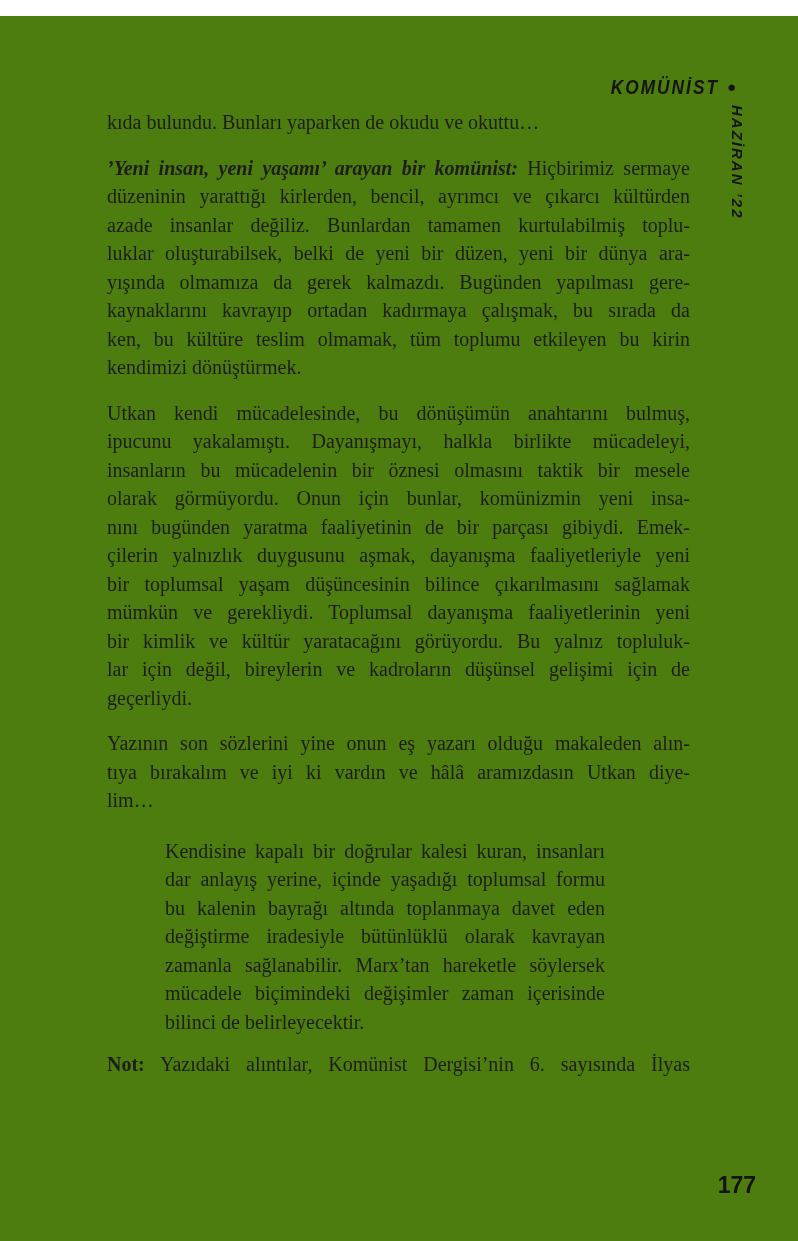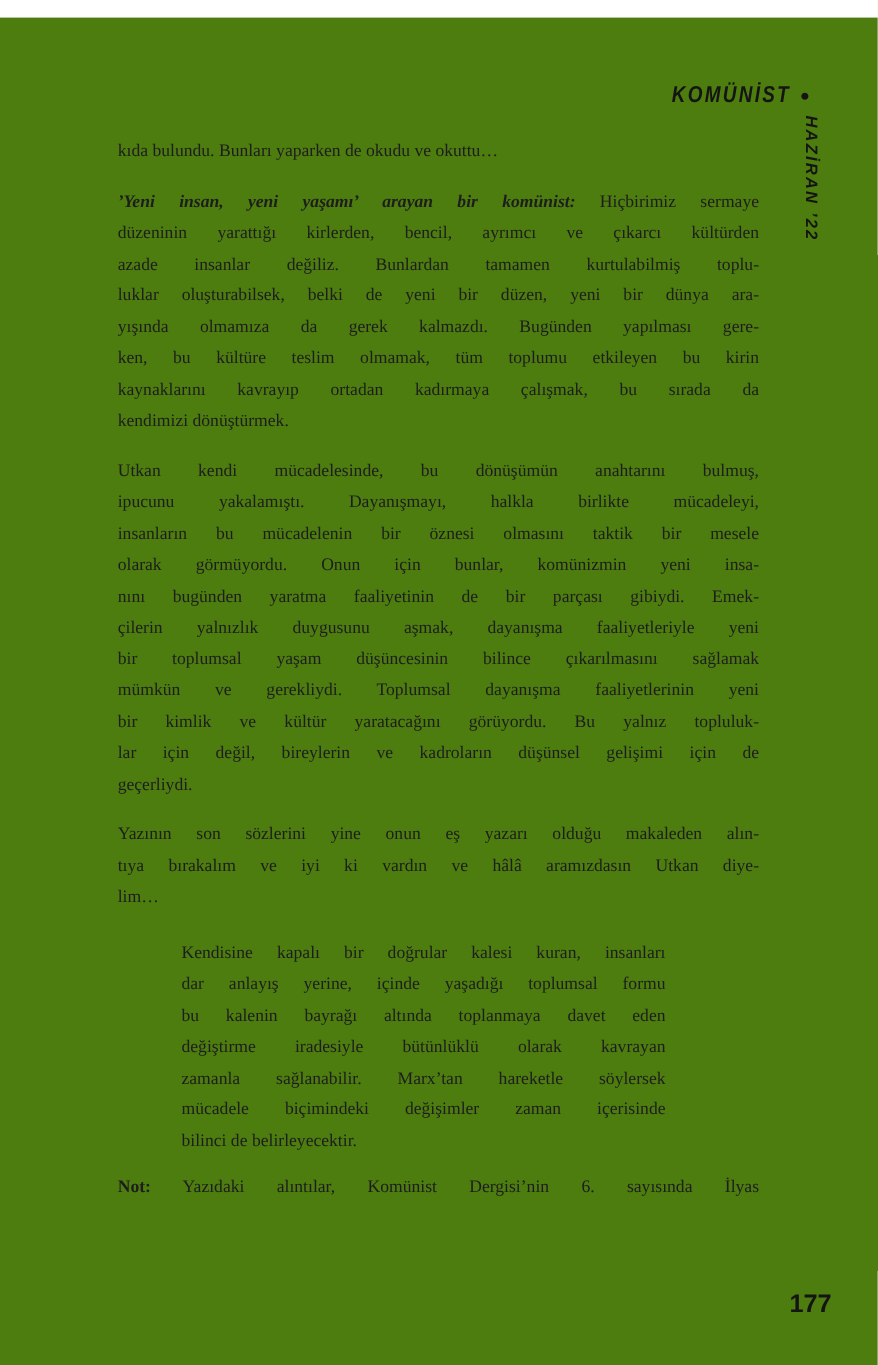--- a/index.html
+++ b/index.html
@@ -53,23 +53,23 @@
     font-size: 15px;
     letter-spacing: 2px;
     color: #141414;
     white-space: nowrap;
   }
 
   
   .textcol {
     position: absolute;
     left: 107px;
-    top: 108px;
+    top: 92px;
     width: 583px;
-    font-size: 16px;
+    font-size: 20px;
     line-height: 28.5px;
     color: #1d1d1d;
   }
   .para { margin: 0 0 17px 0; }
   .para.quote { margin: 22px 85px 14px 58px; }
   .line {
     text-align: justify;
     text-align-last: justify;
     height: 28.5px;
     overflow: hidden;
@@ -104,22 +104,22 @@
   <div class="textcol">
       <div class="para body">
         <div class="line last"><span>kıda bulundu. Bunları yaparken de okudu ve okuttu…</span></div>
       </div>
       <div class="para body">
         <div class="line"><span class="bi">’Yeni insan, yeni yaşamı’ arayan bir komünist:</span><span> Hiçbirimiz sermaye</span></div>
         <div class="line"><span>düzeninin yarattığı kirlerden, bencil, ayrımcı ve çıkarcı kültürden</span></div>
         <div class="line"><span>azade insanlar değiliz. Bunlardan tamamen kurtulabilmiş toplu-</span></div>
         <div class="line"><span>luklar oluşturabilsek, belki de yeni bir düzen, yeni bir dünya ara-</span></div>
         <div class="line"><span>yışında olmamıza da gerek kalmazdı. Bugünden yapılması gere-</span></div>
+        <div class="line"><span>kaynaklarını kavrayıp ortadan kadırmaya çalışmak, bu sırada da</span></div>
         <div class="line"><span>ken, bu kültüre teslim olmamak, tüm toplumu etkileyen bu kirin</span></div>
-        <div class="line"><span>kaynaklarını kavrayıp ortadan kadırmaya çalışmak, bu sırada da</span></div>
         <div class="line last"><span>kendimizi dönüştürmek.</span></div>
       </div>
       <div class="para body">
         <div class="line"><span>Utkan kendi mücadelesinde, bu dönüşümün anahtarını bulmuş,</span></div>
         <div class="line"><span>ipucunu yakalamıştı. Dayanışmayı, halkla birlikte mücadeleyi,</span></div>
         <div class="line"><span>insanların bu mücadelenin bir öznesi olmasını taktik bir mesele</span></div>
         <div class="line"><span>olarak görmüyordu. Onun için bunlar, komünizmin yeni insa-</span></div>
         <div class="line"><span>nını bugünden yaratma faaliyetinin de bir parçası gibiydi. Emek-</span></div>
         <div class="line"><span>çilerin yalnızlık duygusunu aşmak, dayanışma faaliyetleriyle yeni</span></div>
         <div class="line"><span>bir toplumsal yaşam düşüncesinin bilince çıkarılmasını sağlamak</span></div>

